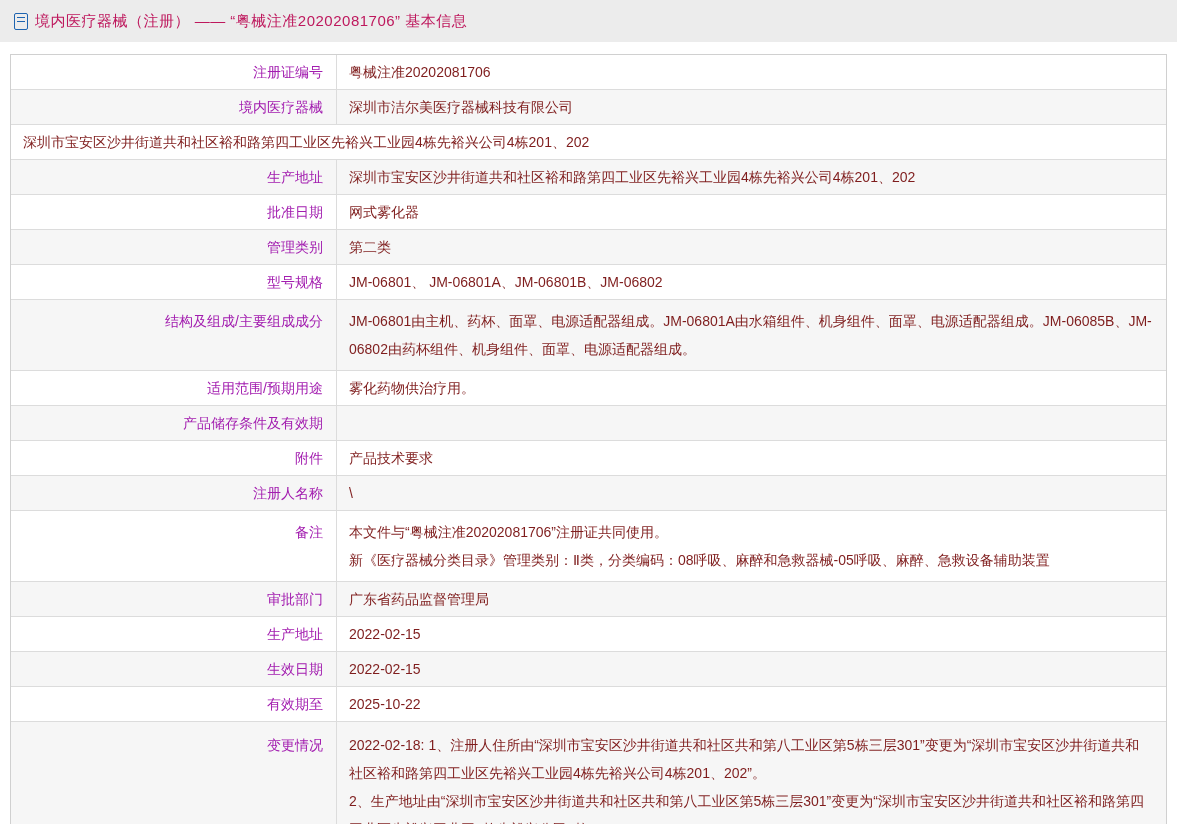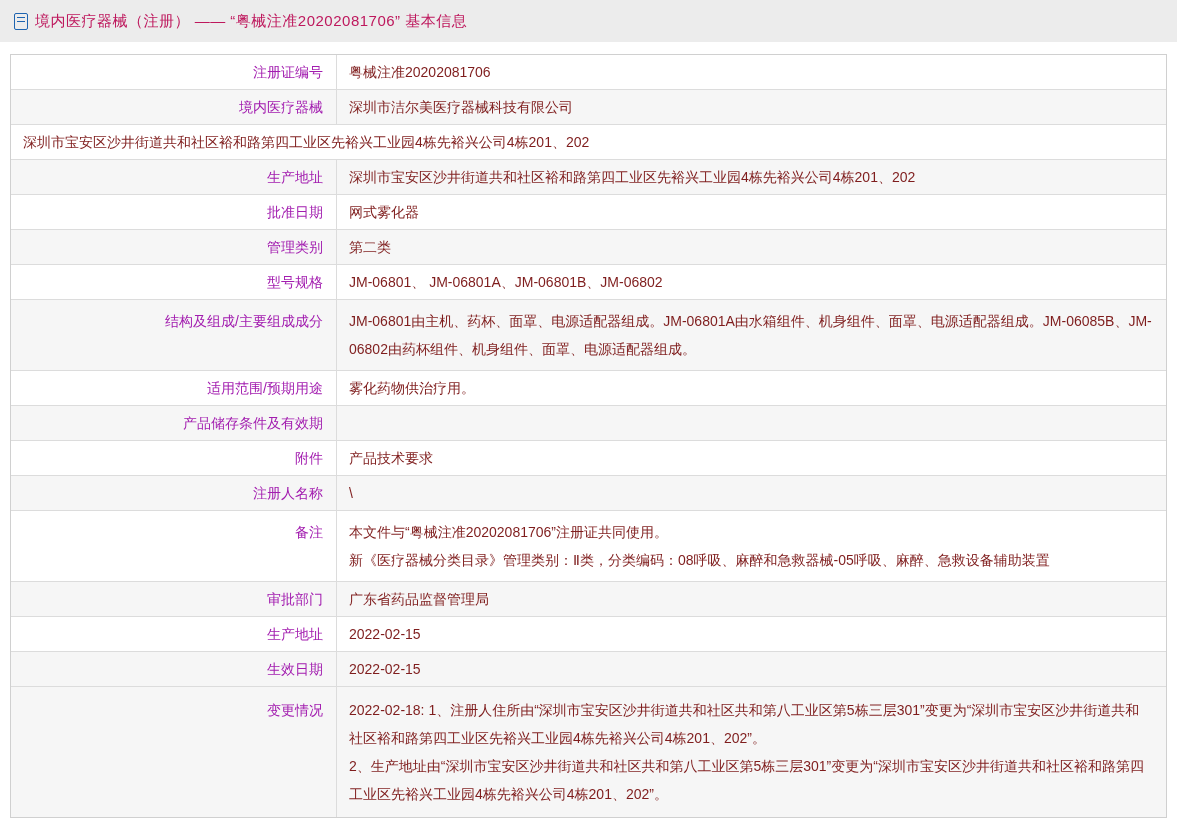--- a/index.html
+++ b/index.html
@@ -173,20 +173,24 @@
   <div class="row">
     <div class="cell label">生产地址</div>
     <div class="cell value">2022-02-15</div>
   </div>
 
   <div class="row alt">
     <div class="cell label">生效日期</div>
     <div class="cell value">2022-02-15</div>
   </div>
 
+  <div class="row">
+    <div class="cell label">有效期至</div>
+    <div class="cell value">2025-10-22</div>
+  </div>
 
   <div class="row alt xtall">
     <div class="cell label">变更情况</div>
     <div class="cell value">2022-02-18: 1、注册人住所由“深圳市宝安区沙井街道共和社区共和第八工业区第5栋三层301”变更为“深圳市宝安区沙井街道共和社区裕和路第四工业区先裕兴工业园4栋先裕兴公司4栋201、202”。
 2、生产地址由“深圳市宝安区沙井街道共和社区共和第八工业区第5栋三层301”变更为“深圳市宝安区沙井街道共和社区裕和路第四工业区先裕兴工业园4栋先裕兴公司4栋201、202”。</div>
   </div>
 
 </div>
 
 </body></html>

